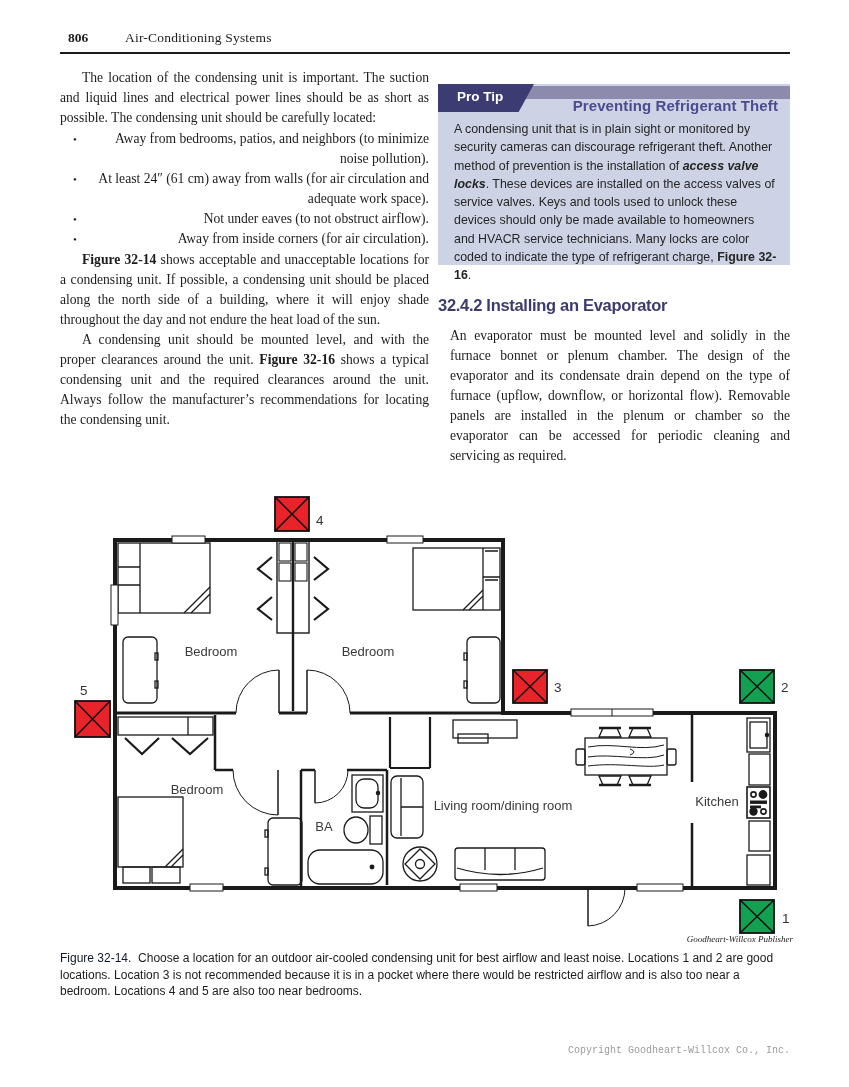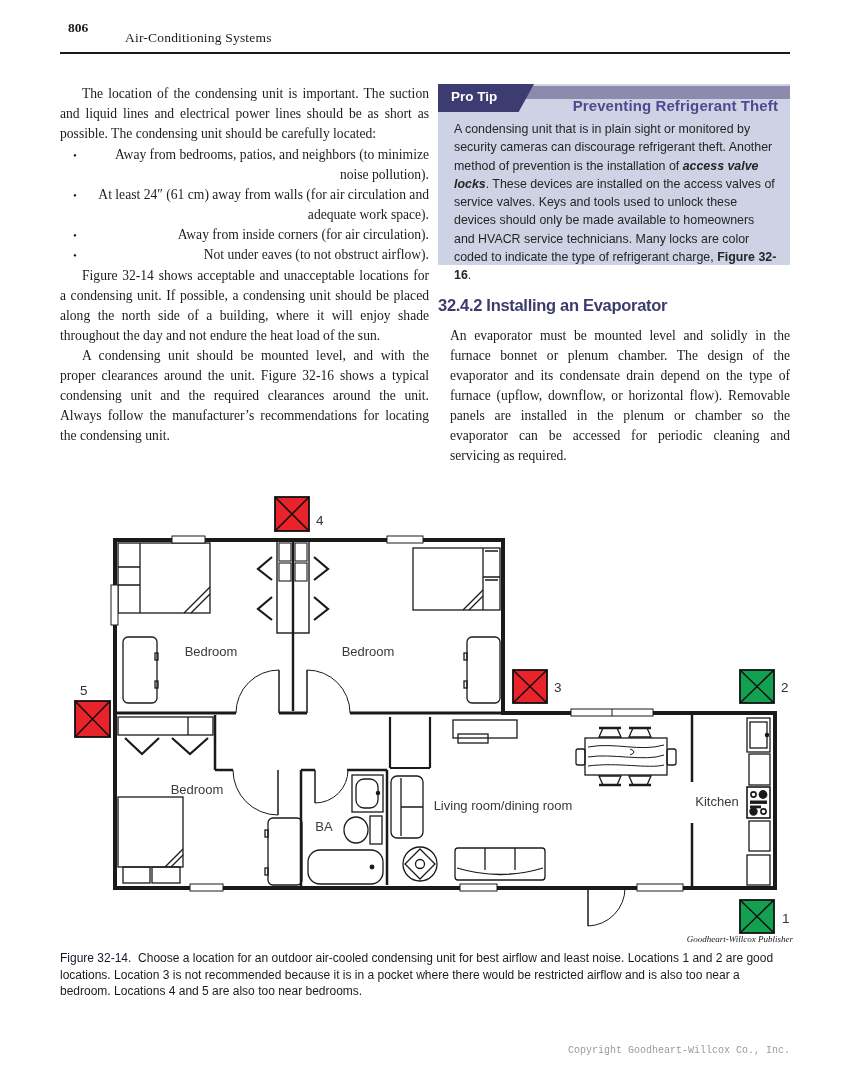--- a/index.html
+++ b/index.html
@@ -1,34 +1,34 @@
 <!DOCTYPE html>
 <html><head>
 <meta charset="utf-8">
 <style>
   html,body{margin:0;padding:0;background:#e8e8e8;}
   .page{position:relative;width:849px;height:1087px;background:#ffffff;margin:0 auto;overflow:hidden;
         font-family:"Liberation Serif",serif;color:#1c1c1c;}
   
-  .pgnum{position:absolute;left:68px;top:20px;font-size:13.5px;font-weight:bold;}
+  .pgnum{position:absolute;left:68px;top:30px;font-size:13.5px;font-weight:bold;}
   .runhead{position:absolute;left:125px;top:30px;font-size:13.5px;letter-spacing:.2px;}
   .headrule{position:absolute;left:60px;top:52px;width:730px;height:2px;background:#1a1a1a;}
   
-  .leftcol{position:absolute;left:60px;top:84px;width:369px;font-size:13.6px;line-height:20px;text-align:justify;}
+  .leftcol{position:absolute;left:60px;top:68px;width:369px;font-size:13.6px;line-height:20px;text-align:justify;}
   .leftcol p{margin:0;text-indent:22px;}
   .leftcol ul{margin:1px 0;padding:0;list-style:none;}
   .leftcol li{padding-left:28px;text-indent:0;position:relative;text-align:right;}
   .leftcol li::before{content:"\2022";position:absolute;left:13px;top:0;font-size:11px;}
-  b.fig{font-weight:normal;}
+  b.fig{font-weight:bold;}
   .rightcol{position:absolute;left:438px;top:84px;width:352px;}
   
   .protip{position:relative;width:352px;height:181px;background:#cdd3e4;font-family:"Liberation Sans",sans-serif;}
   .protip-band{position:absolute;left:0;top:2px;width:100%;height:13px;background:#8d8bad;}
   .protip-tab{position:absolute;left:0;top:0;width:96px;height:28px;background:#3d3c72;color:#ffffff;
-              font-weight:bold;font-size:13.5px;line-height:26px;padding-left:13px;box-sizing:border-box;
+              font-weight:bold;font-size:13.5px;line-height:26px;padding-left:19px;box-sizing:border-box;
               clip-path:polygon(0 0,100% 0,84% 100%,0 100%);}
   .protip-title{position:absolute;right:12px;top:13px;font-size:15px;font-weight:bold;color:#4c4b90;letter-spacing:.1px;}
   .protip-body{position:absolute;left:16px;top:36px;width:324px;font-size:12.4px;line-height:18.3px;color:#252525;}
   .protip-body b i,.bi{font-weight:bold;font-style:italic;}
   
   .sechead{margin:31px 0 0 0;font-family:"Liberation Sans",sans-serif;font-weight:bold;font-size:16.5px;
            letter-spacing:-.3px;color:#3c3b6d;}
   .secbody{margin:11px 0 0 12px;font-size:13.6px;line-height:20px;text-align:justify;}
   
   .plan{position:absolute;left:60px;top:485px;}
@@ -46,22 +46,22 @@
 
   <div class="pgnum">806</div>
   <div class="runhead">Air-Conditioning Systems</div>
   <div class="headrule"></div>
 
   <div class="leftcol">
     <p>The location of the condensing unit is important. The suction and liquid lines and electrical power lines should be as short as possible. The condensing unit should be carefully located:</p>
     <ul>
       <li>Away from bedrooms, patios, and neighbors (to minimize noise pollution).</li>
       <li>At least 24″ (61 cm) away from walls (for air circulation and adequate work space).</li>
+      <li>Not under eaves (to not obstruct airflow).</li>
       <li>Away from inside corners (for air circulation).</li>
-      <li>Not under eaves (to not obstruct airflow).</li>
     </ul>
     <p><b class="fig">Figure 32-14</b><span> shows acceptable and unacceptable locations for a condensing unit. If possible, a condensing unit should be placed along the north side of a building, where it will enjoy shade throughout the day and not endure the heat load of the sun.</span></p>
     <p><span>A condensing unit should be mounted level, and with the proper clearances around the unit. </span><b class="fig">Figure 32-16</b><span> shows a typical condensing unit and the required clearances around the unit. Always follow the manufacturer’s recommendations for locating the condensing unit.</span></p>
   </div>
 
   <div class="rightcol">
     <div class="protip">
       <div class="protip-band"></div>
       <div class="protip-tab">Pro Tip</div>
       <div class="protip-title">Preventing Refrigerant Theft</div>

